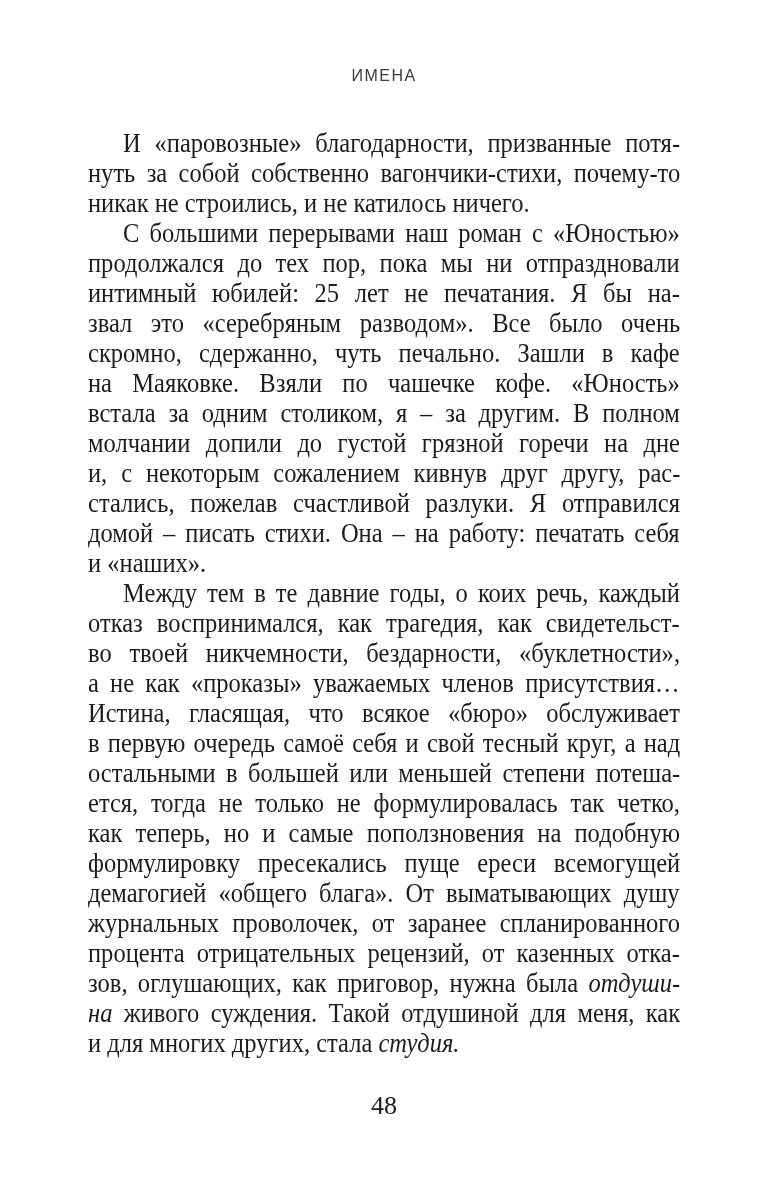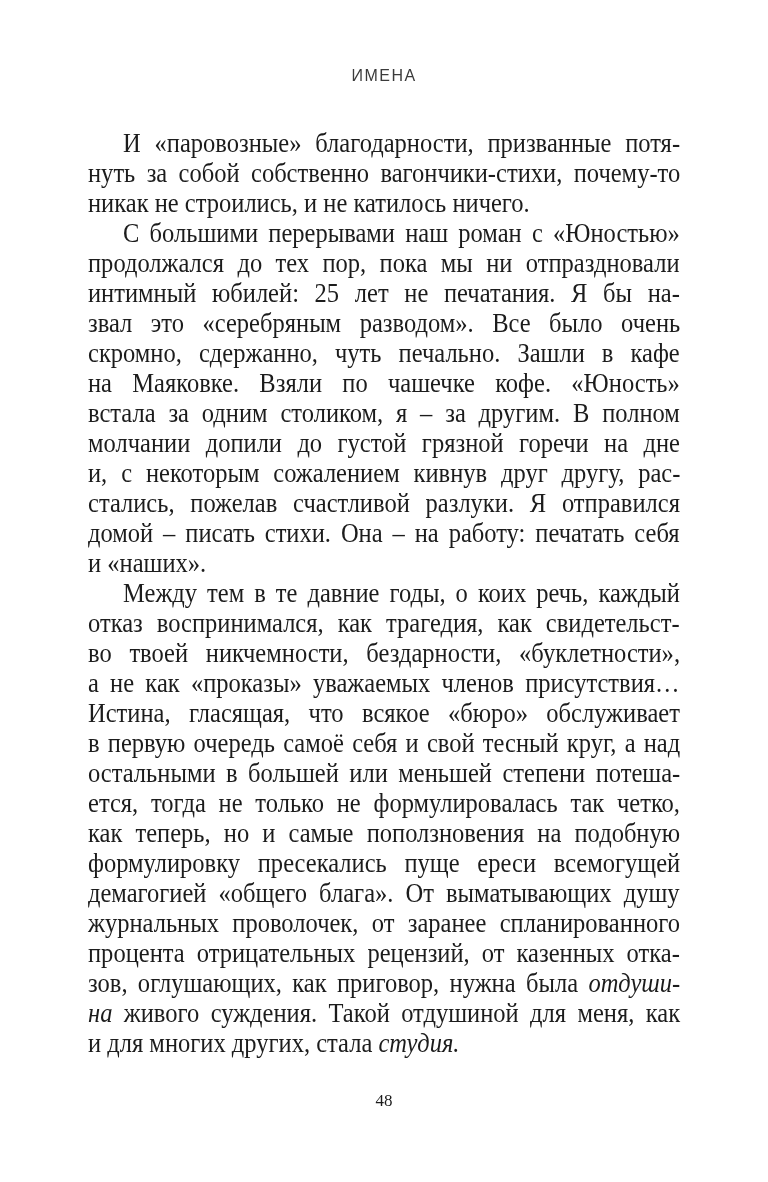--- a/index.html
+++ b/index.html
@@ -47,21 +47,21 @@
     display: inline-block;
     white-space: nowrap;
   }
   .it { font-style: italic; }
   .page-number {
     position: absolute;
     top: 1091px;
     left: 0;
     width: 768px;
     text-align: center;
-    font-size: 17px;
+    font-size: 26px;
     color: #1c1c1c;
   }
 </style>
 </head>
 <body>
 
 <div class="page">
   <div class="running-head">ИМЕНА</div>
 
   <div class="text-block">

